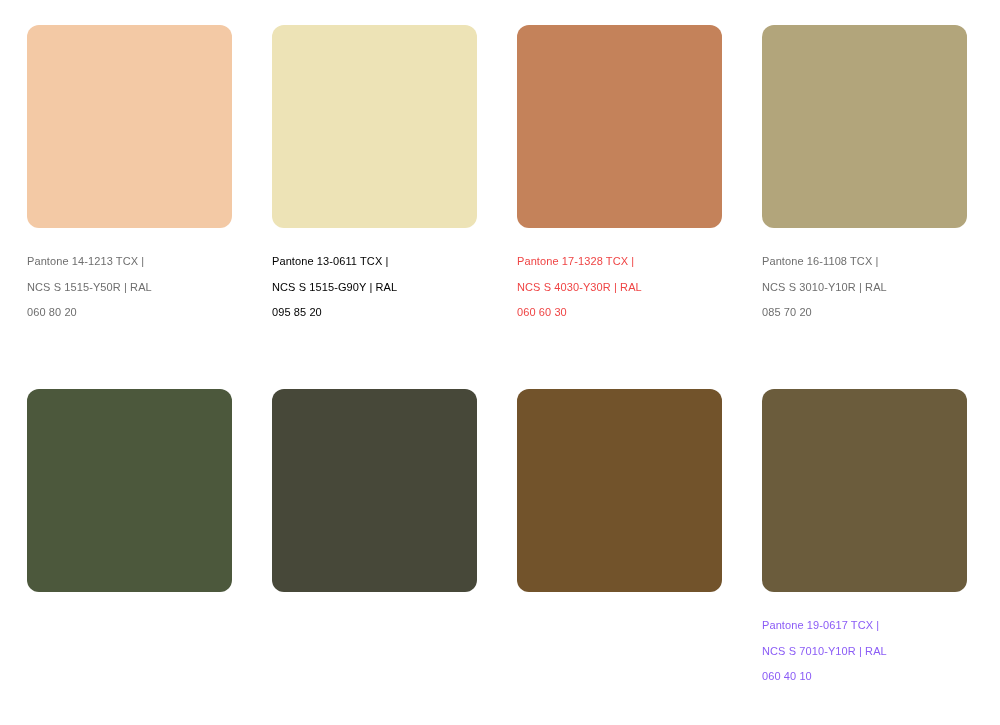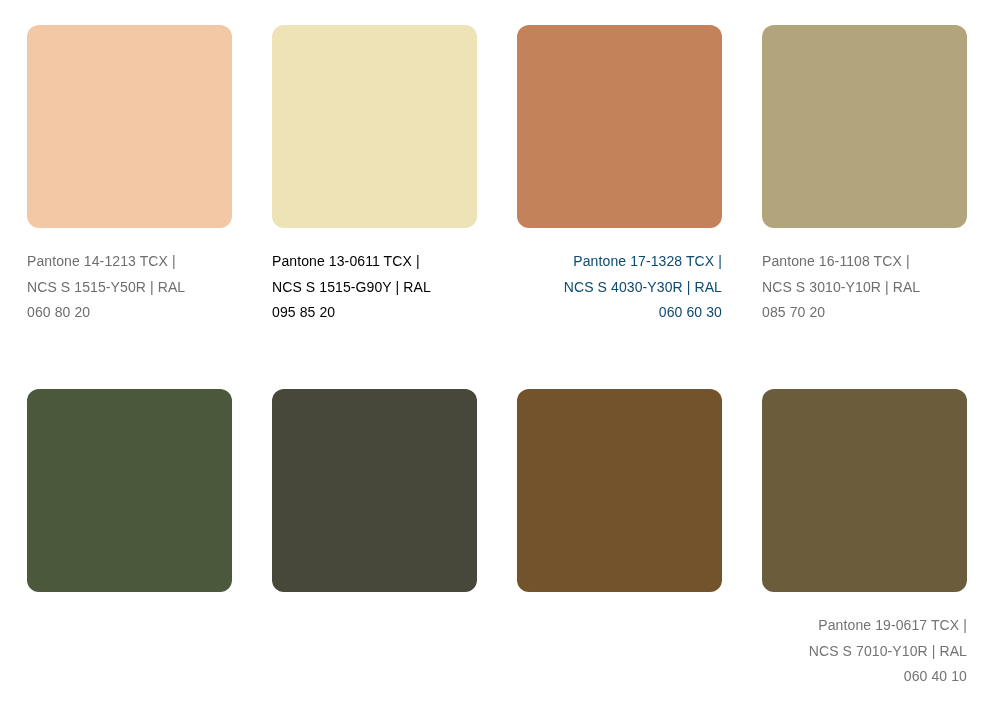--- a/index.html
+++ b/index.html
@@ -34,21 +34,21 @@
   }
   .swatch-chip {
     width: 205px;
     height: 203px;
     border-radius: 12px;
     flex: none;
   }
   .swatch-caption {
     margin-top: 21px;
     color: #6e6e6e;
-    font-size: 14px;
+    font-size: 11px;
     line-height: 25.5px;
     letter-spacing: 0.1px;
     white-space: pre-line;
     font-family: "Liberation Sans", sans-serif;
   }
 </style>
 </head>
 <body style="background-color: rgb(255, 255, 255);">
 
 <div class="palette-grid">
@@ -59,38 +59,38 @@
 060 80 20</div>
   </div>
   <div class="swatch-card">
     <div class="swatch-chip" style="background-color: rgb(237, 227, 182);"></div>
     <div class="swatch-caption" style="color: #000000;">Pantone 13-0611 TCX |
 NCS S 1515-G90Y | RAL
 095 85 20</div>
   </div>
   <div class="swatch-card">
     <div class="swatch-chip" style="background-color: rgb(196, 130, 90);"></div>
-    <div class="swatch-caption" style="color: #0c4a6e; text-align: right;">Pantone 17-1328 TCX |
+    <div class="swatch-caption" style="color: #ef4444;">Pantone 17-1328 TCX |
 NCS S 4030-Y30R | RAL
 060 60 30</div>
   </div>
   <div class="swatch-card">
     <div class="swatch-chip" style="background-color: rgb(178, 165, 123);"></div>
     <div class="swatch-caption" style="color: rgb(110, 110, 110);">Pantone 16-1108 TCX |
 NCS S 3010-Y10R | RAL
 085 70 20</div>
   </div>
   <div class="swatch-card">
     <div class="swatch-chip" style="background-color: rgb(76, 88, 60);"></div>
   </div>
   <div class="swatch-card">
     <div class="swatch-chip" style="background-color: rgb(71, 72, 57);"></div>
   </div>
   <div class="swatch-card">
     <div class="swatch-chip" style="background-color: rgb(114, 83, 43);"></div>
   </div>
   <div class="swatch-card">
     <div class="swatch-chip" style="background-color: rgb(107, 92, 60);"></div>
-    <div class="swatch-caption" style="color: #737373; text-align: right;">Pantone 19-0617 TCX |
+    <div class="swatch-caption" style="color: #8b5cf6;">Pantone 19-0617 TCX |
 NCS S 7010-Y10R | RAL
 060 40 10</div>
   </div>
 </div>
 
 </body></html>

